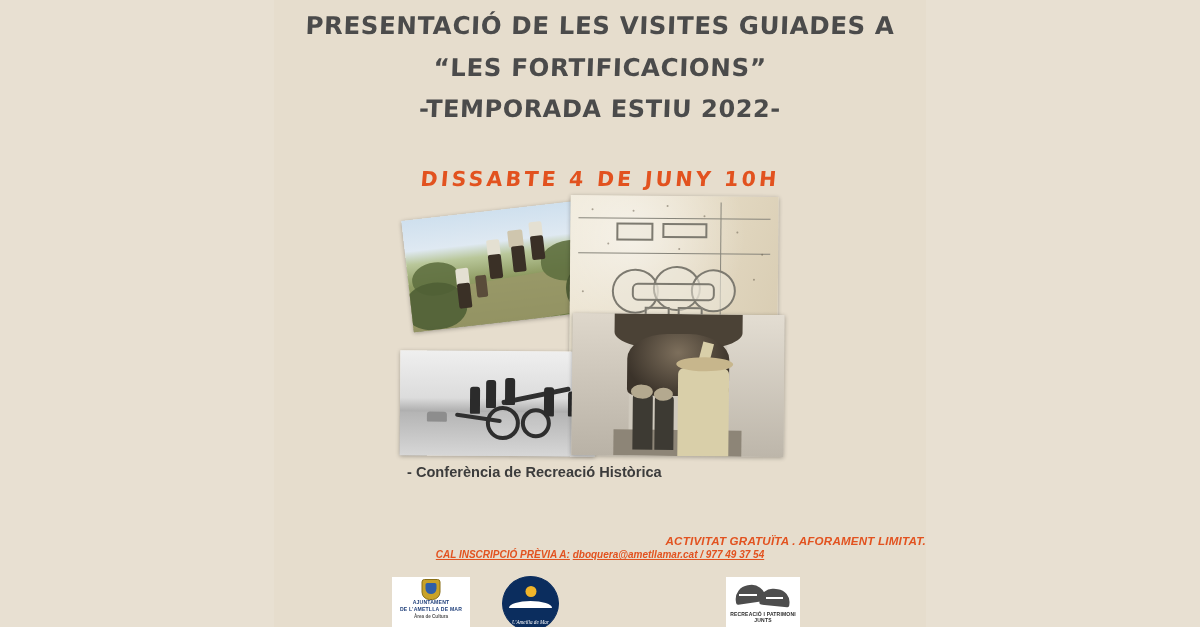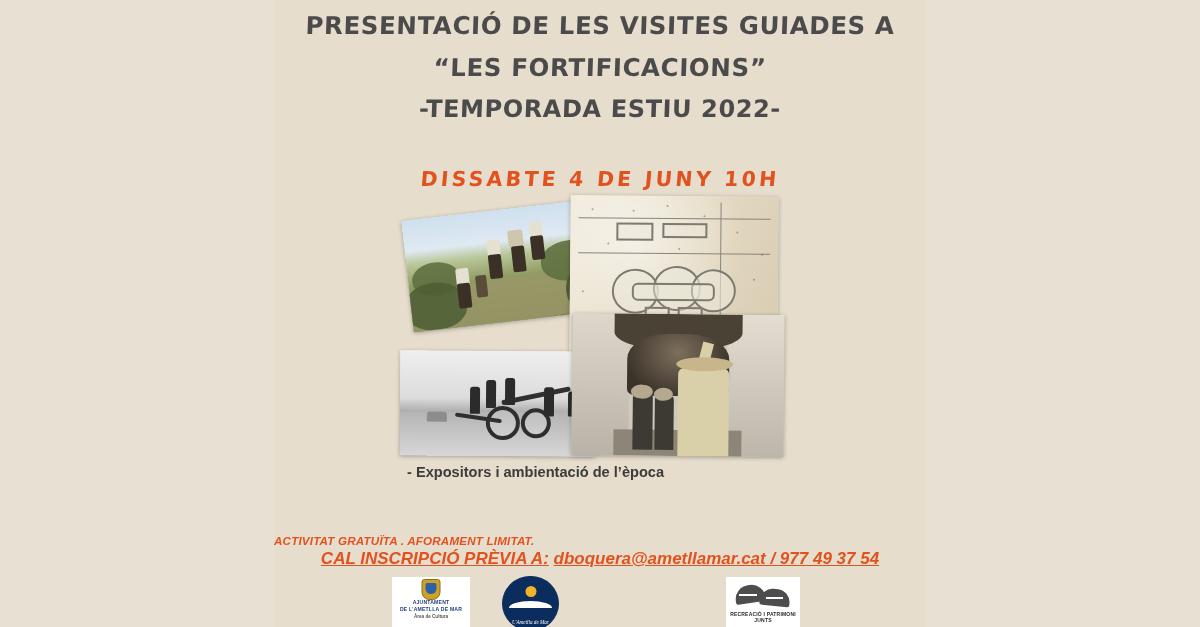--- a/index.html
+++ b/index.html
@@ -283,36 +283,36 @@
     color: #3c3c3c;
     line-height: 20.5px;
     white-space: nowrap;
   }
 
   
   .note1 {
     position: absolute;
     left: 0; top: 534px;
     width: 652px;
-    text-align: left;
+    text-align: right;
     font-family: "Liberation Sans", sans-serif;
     font-weight: bold;
     font-size: 11.6px;
     font-style: italic;
     color: #e2521f;
     letter-spacing: 0.2px;
   }
   .note2 {
     position: absolute;
     left: 0; top: 549px;
     width: 652px;
     text-align: center;
     font-family: "Liberation Sans", sans-serif;
     font-weight: bold;
-    font-size: 17px;
+    font-size: 10px;
     font-style: italic;
     color: #e2521f;
   }
   .note2 .u { text-decoration: underline; }
   .note2 .mail { color: #e2521f; text-decoration: underline; font-weight: bold; }
 
   
   .logos {
     position: absolute;
     left: 0;
@@ -510,21 +510,21 @@
         <div class="visitor pale" style="left:28%;top:50%;width:10%;height:10%;border-radius:50%;"></div>
         <div class="visitor" style="left:39%;top:58%;width:9%;height:38%;"></div>
         <div class="visitor pale" style="left:38.5%;top:52%;width:9%;height:9%;border-radius:50%;"></div>
         <div class="guide-arm"></div>
         <div class="guide-body"></div>
         <div class="guide-hat"></div>
       </div>
     </div>
 
     <div class="bullets">
-      <div>- Expositors i ambientació de l’època</div>
+      <div>- Conferència de Recreació Històrica</div>
     </div>
 
     <div class="note1">ACTIVITAT GRATUÏTA . AFORAMENT LIMITAT.</div>
     <div class="note2">
       <span class="u">CAL INSCRIPCIÓ PRÈVIA A:</span>
       <span class="mail">dboquera@ametllamar.cat / 977 49 37 54</span>
     </div>
 
     <div class="logos">
 

